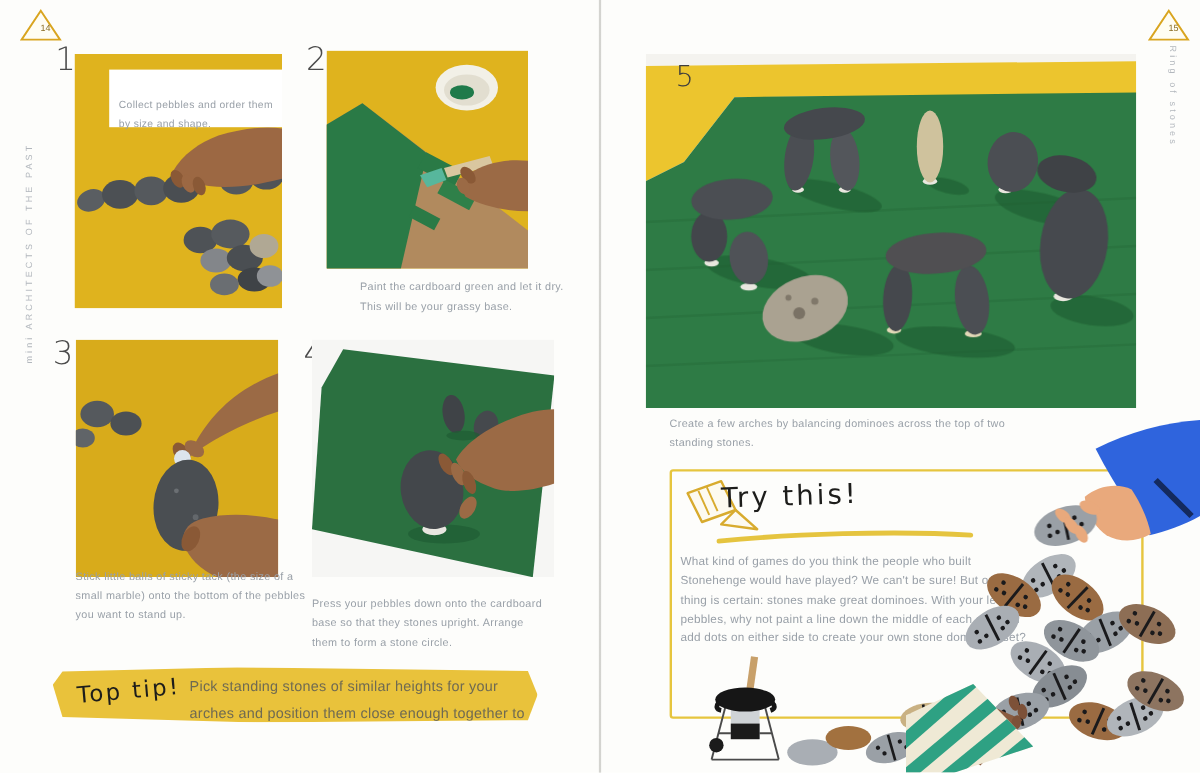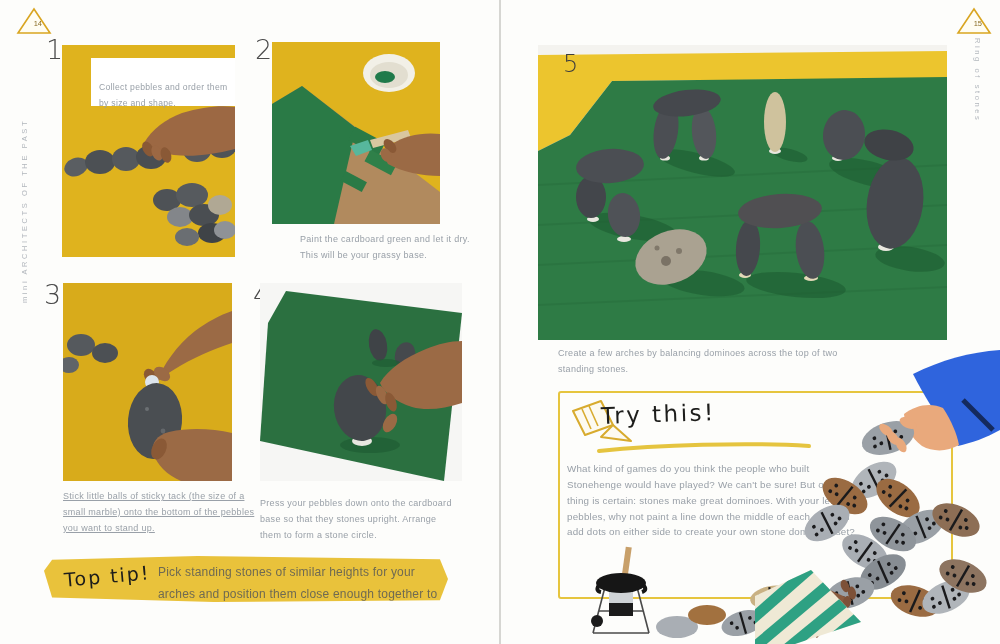--- a/index.html
+++ b/index.html
@@ -121,21 +121,21 @@
         <ellipse cx="88" cy="94" rx="6" ry="9" fill="#8a5936" transform="rotate(-35 88 94)"></ellipse>
         <ellipse cx="99" cy="91" rx="6" ry="9" fill="#9b6a45" transform="rotate(-55 99 91)"></ellipse>
         <circle cx="89" cy="99" r="7" fill="#dce4ec"></circle>
         <ellipse cx="92" cy="138" rx="27" ry="38" fill="#4a4e52" transform="rotate(5 92 138)"></ellipse>
         <circle cx="84" cy="126" r="2" fill="#6b6f73"></circle>
           <circle cx="100" cy="148" r="2.4" fill="#63676b"></circle>
         <path d="M169,150 L169,198 L118,198 C104,192 94,182 90,170 C88,160 94,152 106,149 C128,144 150,146 169,150 Z" fill="#9b6a45"></path>
         <ellipse cx="96" cy="166" rx="7" ry="11" fill="#8a5936" transform="rotate(25 96 166)"></ellipse>
       </svg>
     </div>
-    <div class="cap" style="left:63px;top:489px;width:192px;text-decoration:underline;">Stick little balls of sticky tack (the size of a small marble) onto the bottom of the pebbles you want to stand up.</div>
+    <div class="cap" style="left:63px;top:473px;width:192px;">Stick little balls of sticky tack (the size of a small marble) onto the bottom of the pebbles you want to stand up.</div>
 
     <span class="num" style="left:253px;top:281px;">4</span>
     <div class="photo" style="left:260px;top:283px;width:202px;height:198px;">
       <svg viewBox="0 0 202 198">
         <rect width="202" height="198" fill="#f6f6f4"></rect>
         <polygon points="26,8 202,30 184,198 0,158 8,40" fill="#2b7040"></polygon>
         <ellipse cx="118" cy="62" rx="9" ry="16" fill="#3f4347" transform="rotate(-10 118 62)"></ellipse>
         <ellipse cx="145" cy="72" rx="10" ry="13" fill="#45494d" transform="rotate(15 145 72)"></ellipse>
         <ellipse cx="126" cy="80" rx="14" ry="4" fill="#1f5c33" opacity=".7"></ellipse>
         <ellipse cx="110" cy="162" rx="30" ry="8" fill="#1f5c33" opacity=".7"></ellipse>

